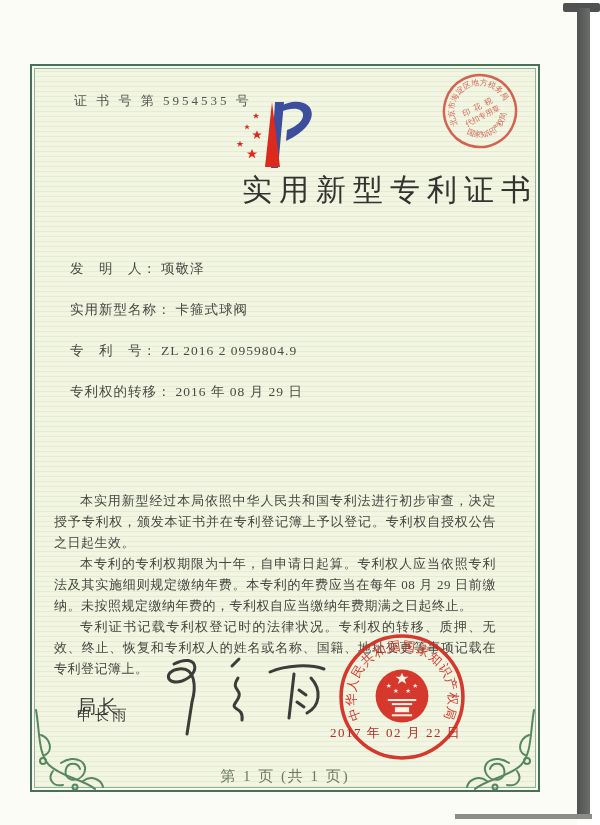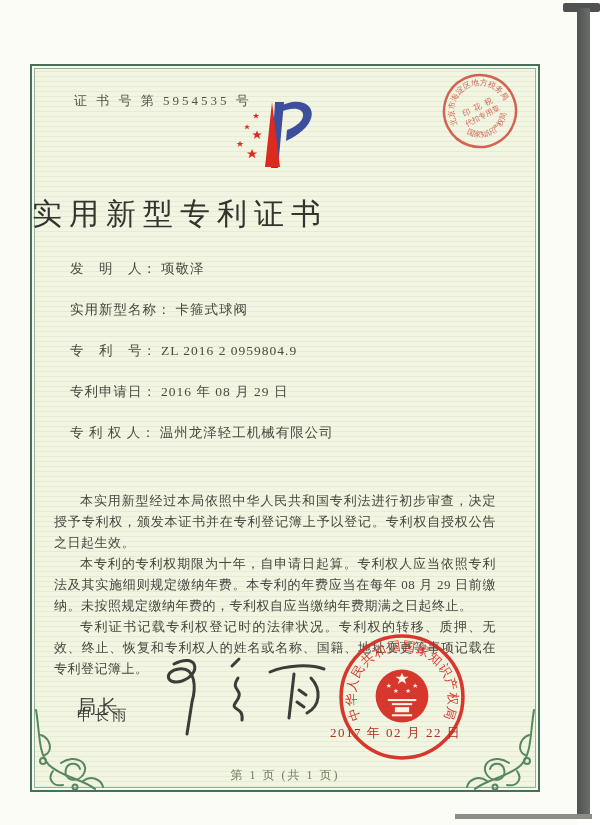--- a/index.html
+++ b/index.html
@@ -33,21 +33,21 @@
     background-image:repeating-linear-gradient(180deg,
       rgba(163,190,140,.16) 0px, rgba(163,190,140,.16) 1px,
       rgba(255,255,255,0) 1px, rgba(255,255,255,0) 5px);
   }
   .cert-no{
     position:absolute;left:42px;top:26px;
     font-size:13px;letter-spacing:3px;color:#55554f;
   }
   .logo{position:absolute;left:196px;top:28px;width:110px;height:82px;}
   .title{
-    position:absolute;left:0;top:128px;width:100%;text-align:left;
+    position:absolute;left:0;top:104px;width:100%;text-align:right;
     font-size:30px;letter-spacing:7px;color:#33332f;font-weight:500;
   }
   .fields{position:absolute;left:38px;top:182px;width:440px;}
   .field-row{height:41px;line-height:41px;font-size:13.5px;color:#4a4a43;letter-spacing:1px;white-space:nowrap;}
   .field-label{color:#4a4a43;}
   .field-value{margin-left:4px;}
   .paras{
     position:absolute;left:22px;top:424px;width:442px;
     font-size:13px;line-height:21px;color:#46463f;letter-spacing:.5px;
     text-align:justify;
@@ -56,21 +56,21 @@
   .sig-title{position:absolute;left:45px;top:608px;font-size:19px;letter-spacing:3px;color:#3d3d38;margin-top:20px;}
   .sig-name{position:absolute;left:45px;top:640px;font-size:14.5px;letter-spacing:3px;color:#3d3d38;}
   .sig-script{position:absolute;left:112px;top:578px;width:195px;height:100px;}
   .office-seal{position:absolute;left:305px;top:566px;width:130px;height:130px;opacity:.92;}
   .date-stamp{
     position:absolute;left:298px;top:658px;width:170px;
     font-size:13px;color:#b12f26;letter-spacing:1.5px;white-space:nowrap;
   }
   .page-footer{
     position:absolute;left:0;top:701px;width:100%;text-align:center;
-    font-size:12px;color:#6f7a5f;letter-spacing:2px;
+    font-size:15px;color:#6f7a5f;letter-spacing:2px;
   }
   .tax-seal{position:absolute;left:408px;top:5px;width:80px;height:80px;transform:rotate(-27deg);opacity:.85;}
   .flourish{position:absolute;width:86px;height:86px;}
   .flourish.bl{left:-1px;bottom:-1px;}
   .flourish.br{right:-1px;bottom:-1px;transform:scaleX(-1);}
 </style>
 </head>
 <body>
 
 <div class="scan-sheet"></div>
@@ -107,24 +107,21 @@
     <div class="field-row">
       <span class="field-label">发　明　人：</span><span class="field-value">项敬泽</span>
     </div>
     <div class="field-row">
       <span class="field-label">实用新型名称：</span><span class="field-value">卡箍式球阀</span>
     </div>
     <div class="field-row">
       <span class="field-label">专　利　号：</span><span class="field-value">ZL 2016 2 0959804.9</span>
     </div>
     <div class="field-row">
-      <span class="field-label">专利申请日：</span><span class="field-value">2016 年 08 月 29 日</span>
-    </div>
-    <div class="field-row">
-      <span class="field-label">专 利 权 人：</span><span class="field-value">温州龙泽轻工机械有限公司</span>
+      <span class="field-label">专利权的转移：</span><span class="field-value">2016 年 08 月 29 日</span>
     </div>
   </div>
 
   <div class="paras">
     <p>本实用新型经过本局依照中华人民共和国专利法进行初步审查，决定授予专利权，颁发本证书并在专利登记簿上予以登记。专利权自授权公告之日起生效。</p>
     <p>本专利的专利权期限为十年，自申请日起算。专利权人应当依照专利法及其实施细则规定缴纳年费。本专利的年费应当在每年 08 月 29 日前缴纳。未按照规定缴纳年费的，专利权自应当缴纳年费期满之日起终止。</p>
     <p>专利证书记载专利权登记时的法律状况。专利权的转移、质押、无效、终止、恢复和专利权人的姓名或名称、国籍、地址变更等事项记载在专利登记簿上。</p>
   </div>
 
   <div class="sig-title">局长</div>

